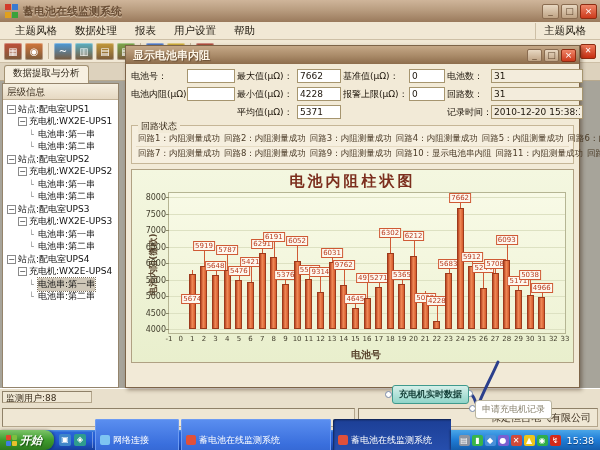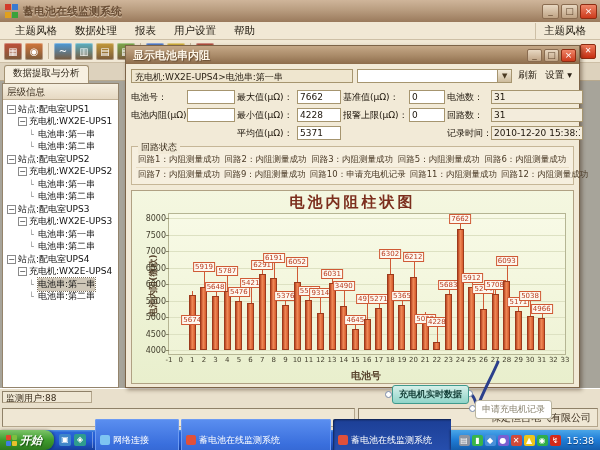--- a/index.html
+++ b/index.html
@@ -273,28 +273,20 @@
 <div id="dialog" class="abs">
   <div id="dlg-titlebar">
     <span id="dlg-title">显示电池串内阻</span>
     <span class="winbtns">
       <span class="winbtn">_</span>
       <span class="winbtn">□</span>
       <span class="winbtn close">×</span>
     </span>
   </div>
 
-  <div id="dlg-pathrow">
-    <span id="dlg-path">充电机:WX2E-UPS4&gt;电池串:第一串</span>
-    <span id="dlg-combo">
-      <span class="arrow">▼</span>
-    </span>
-    <span class="linkbtn">刷新</span>
-    <span class="linkbtn">设置 ▾</span>
-  </div>
 
   <div id="dlg-fields">
     <span class="flabel">电池号：</span>
     <input class="fin" value="" style="">
     <span class="flabel">最大值(μΩ)：</span>
     <input class="fin" value="7662" style="">
     <span class="flabel">基准值(μΩ)：</span>
     <input class="fin" value="0" style="">
     <span class="flabel">电池数：</span>
     <input class="fin ro" value="31" style="">
@@ -317,27 +309,29 @@
     <span class="flabel">记录时间：</span>
     <input class="fin ro" value="2010-12-20 15:38:3" style="">
   </div>
 
   <div id="loopbox">
     <legend>回路状态</legend>
     <div class="looprow" id="looprow1">
         <span class="loopcell">回路1：内阻测量成功</span>
         <span class="loopcell">回路2：内阻测量成功</span>
         <span class="loopcell">回路3：内阻测量成功</span>
+        <span class="loopcell">回路4：内阻测量成功</span>
         <span class="loopcell">回路5：内阻测量成功</span>
         <span class="loopcell">回路6：内阻测量成功</span>
       </div>
     <div class="looprow" id="looprow2" style="border-bottom:none">
         <span class="loopcell">回路7：内阻测量成功</span>
+        <span class="loopcell">回路8：内阻测量成功</span>
         <span class="loopcell">回路9：内阻测量成功</span>
-        <span class="loopcell">回路10：申请充电机记录</span>
+        <span class="loopcell">回路10：显示电池串内阻</span>
         <span class="loopcell">回路11：内阻测量成功</span>
         <span class="loopcell">回路12：内阻测量成功</span>
       </div>
   </div>
 
   <div id="chartframe">
     <div id="chart-title">电池内阻柱状图</div>
     <div id="ylabel">电池内阻(微欧)</div>
     <div id="plot">
         <div class="gridline" style="top: 136px;"></div>
@@ -436,21 +430,21 @@
         <div class="barline" style="left: 139.765px; top: 82.269px; height: 4px;"></div>
         <span class="barlabel" style="left: 139.765px; top: 72.269px;">5507</span>
         <div class="bar" style="left: 147.912px; bottom: 4px; height: 37.059px;"></div>
         <div class="barline" style="left: 151.412px; top: 83.941px; height: 15px;"></div>
         <span class="barlabel" style="left: 151.412px; top: 73.941px;">9314</span>
         <div class="bar" style="left: 159.559px; bottom: 4px; height: 67.023px;"></div>
         <div class="barline" style="left: 163.059px; top: 64.977px; height: 4px;"></div>
         <span class="barlabel" style="left: 163.059px; top: 54.977px;">6031</span>
         <div class="bar" style="left: 171.206px; bottom: 4px; height: 43.989px;"></div>
         <div class="barline" style="left: 174.706px; top: 77.011px; height: 15px;"></div>
-        <span class="barlabel" style="left: 174.706px; top: 67.011px;">3490</span>
+        <span class="barlabel" style="left: 174.706px; top: 67.011px;">9762</span>
         <div class="bar" style="left: 182.853px; bottom: 4px; height: 21.285px;"></div>
         <div class="barline" style="left: 186.353px; top: 110.715px; height: 4px;"></div>
         <span class="barlabel" style="left: 186.353px; top: 100.715px;">4645</span>
         <div class="bar" style="left: 194.5px; bottom: 4px; height: 30.855px;"></div>
         <div class="barline" style="left: 198px; top: 90.145px; height: 15px;"></div>
         <span class="barlabel" style="left: 198px; top: 80.145px;">4935</span>
         <div class="bar" style="left: 206.147px; bottom: 4px; height: 41.943px;"></div>
         <div class="barline" style="left: 209.647px; top: 90.057px; height: 4px;"></div>
         <span class="barlabel" style="left: 209.647px; top: 80.057px;">5271</span>
         <div class="bar" style="left: 217.794px; bottom: 4px; height: 75.966px;"></div>

